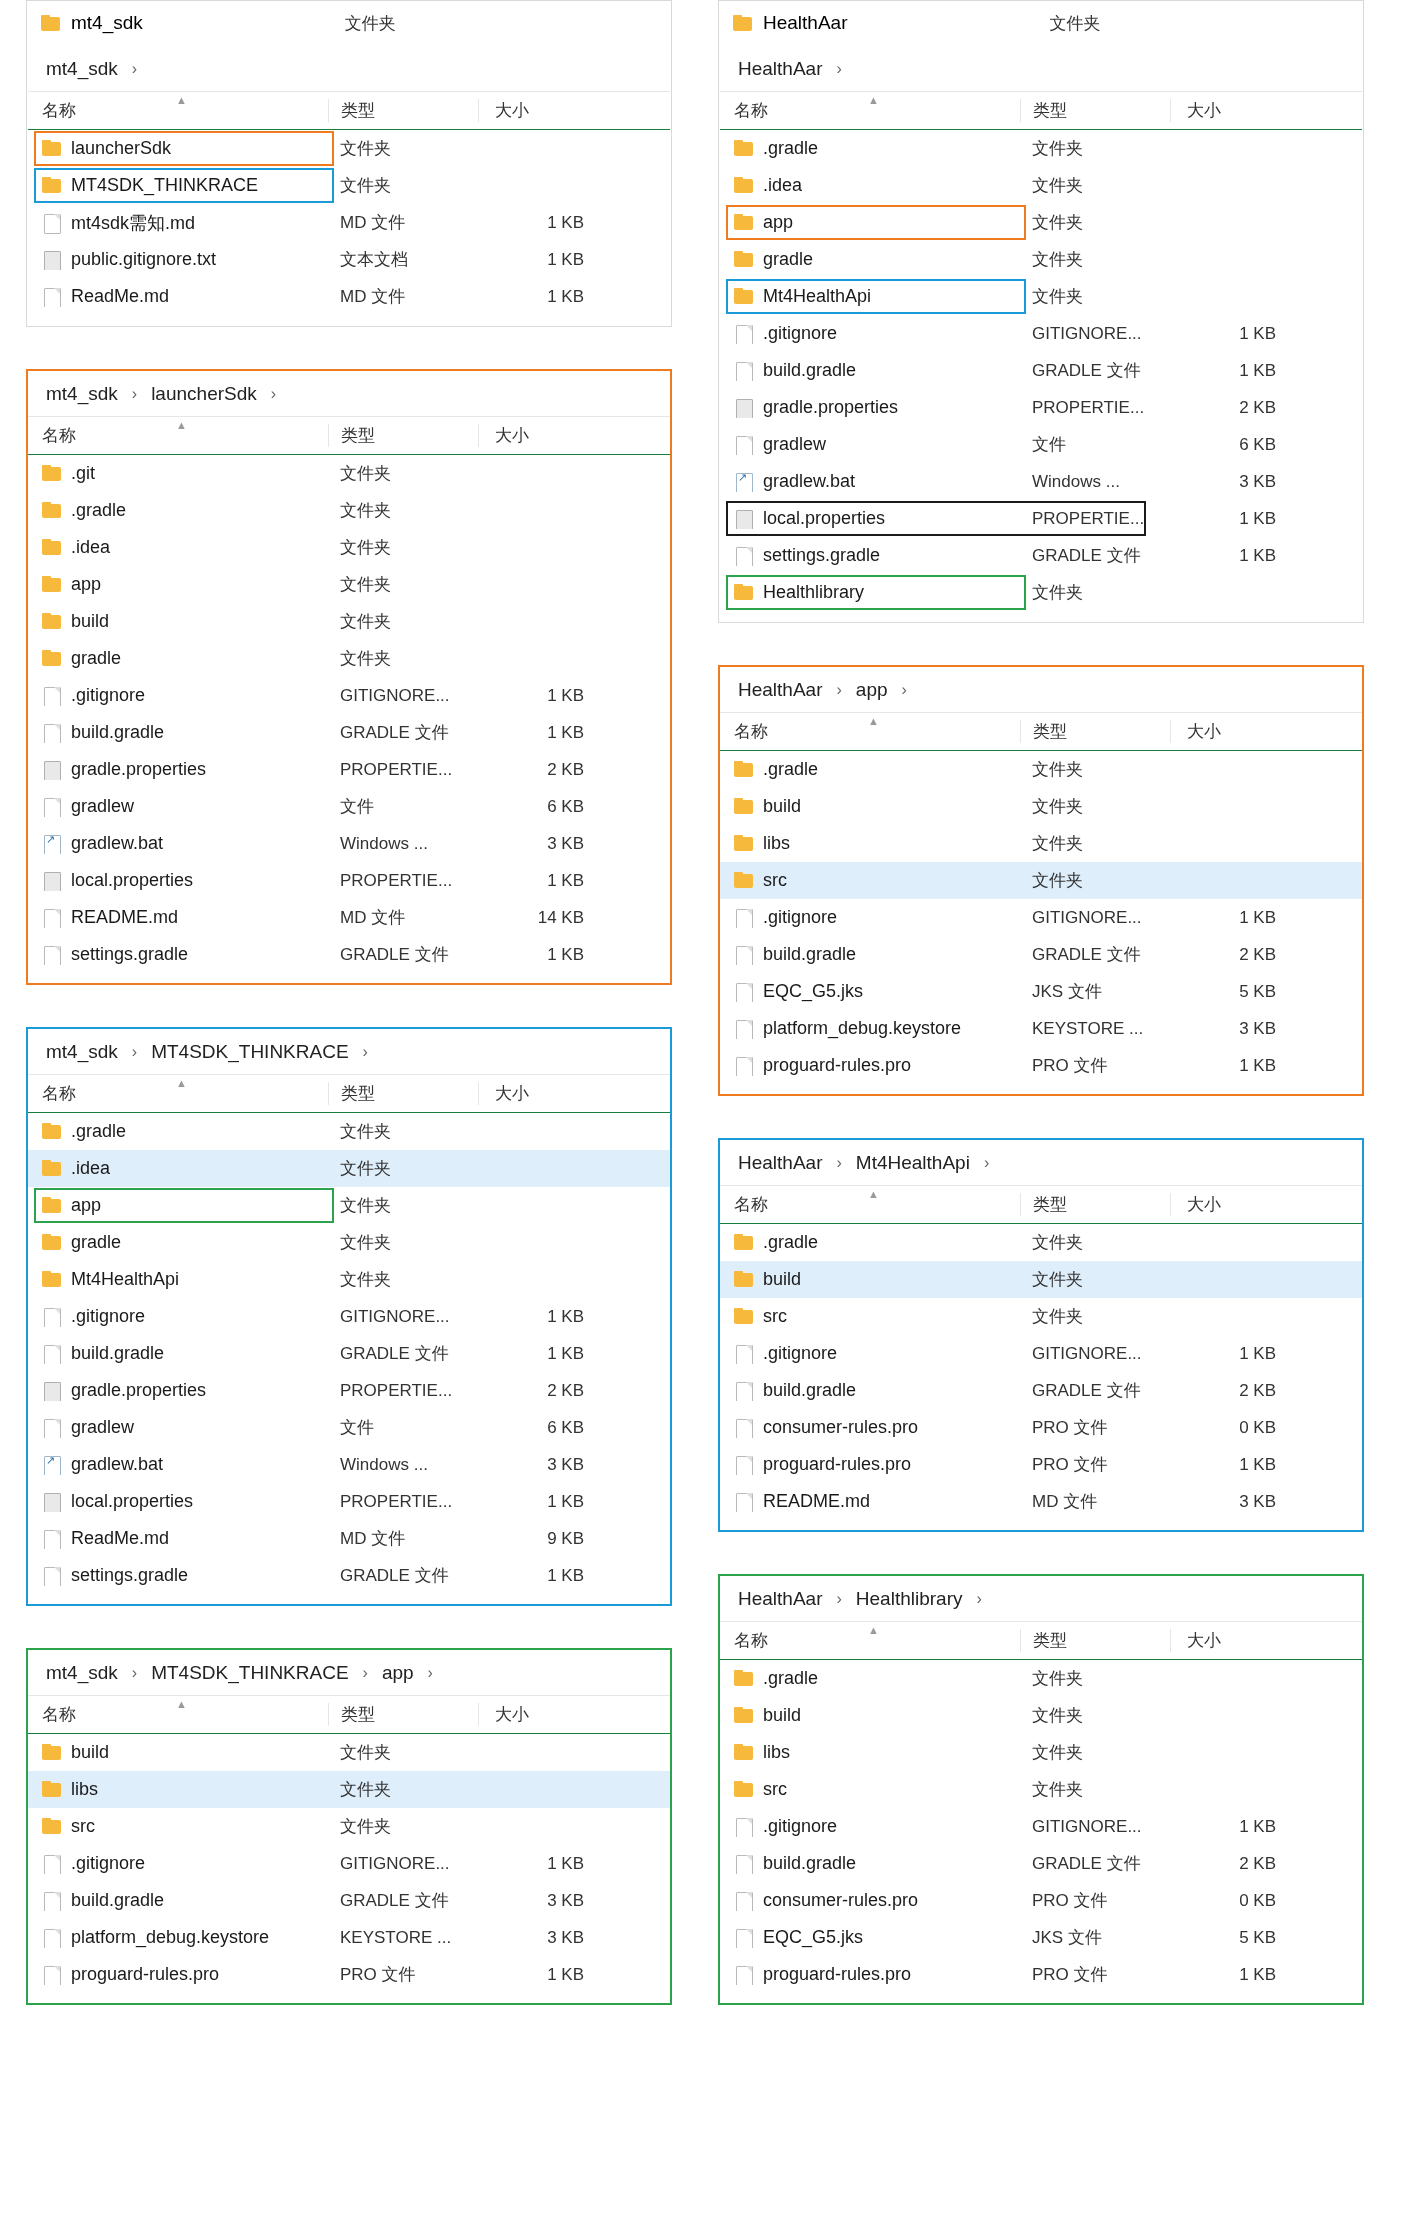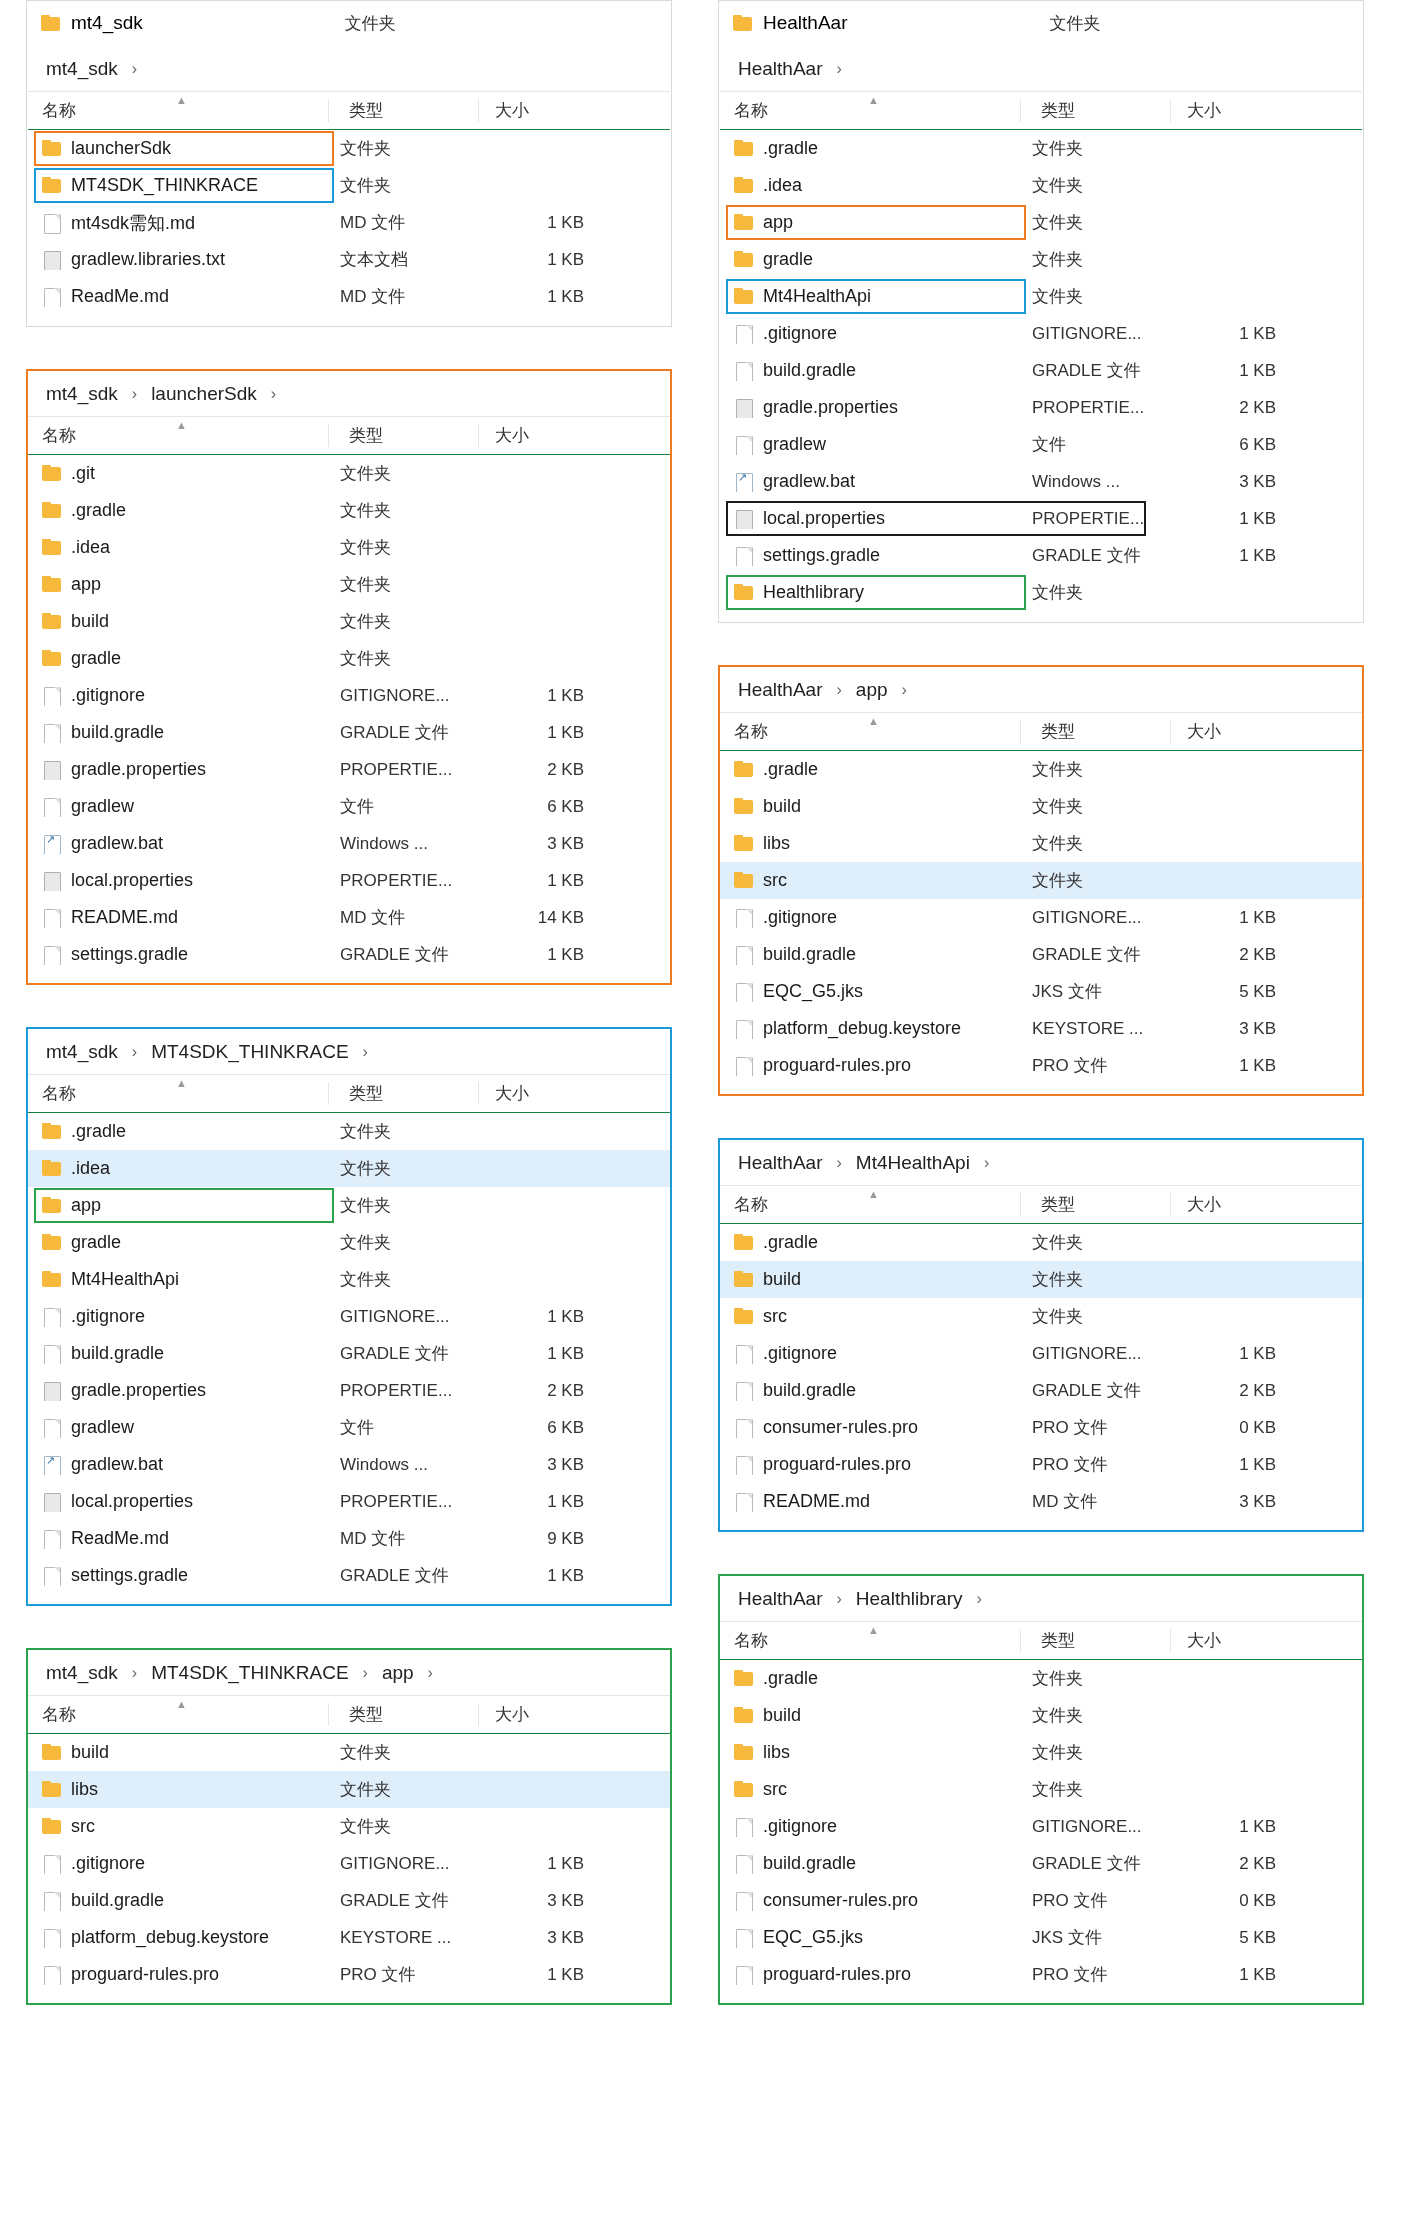--- a/index.html
+++ b/index.html
@@ -62,21 +62,21 @@
   .hdr {
     display: flex;
     align-items: center;
     height: 38px;
     font-size: 17px;
     color: #333;
     border-bottom: 1px solid #15803d;
     position: relative;
   }
   .hdr .h-name { width: 300px; padding-left: 14px; }
-  .hdr .h-type { width: 150px; border-left: 1px solid #e6e6e6; padding-left: 20px; }
+  .hdr .h-type { width: 150px; border-left: 1px solid #e6e6e6; padding-left: 12px; }
   .hdr .h-size { width: 120px; border-left: 1px solid #e6e6e6; padding-left: 16px; text-align: left; }
   .hdr .caret {
     position: absolute;
     left: 148px; top: 2px;
     font-size: 11px; color: #999;
   }
 
   
   .row {
     display: flex;
@@ -247,21 +247,21 @@
                 <span>mt4sdk需知.md</span>
               </div>
               <div class="c-type">MD 文件</div>
               <div class="c-size">1 KB</div>
             </div>
           </div>
           <div class="rowwrap">
             <div class="row">
               <div class="c-name">
                 <span class="ico filegrey"></span>
-                <span>gradlew.libraries.txt</span>
+                <span>public.gitignore.txt</span>
               </div>
               <div class="c-type">文本文档</div>
               <div class="c-size">1 KB</div>
             </div>
           </div>
           <div class="rowwrap">
             <div class="row">
               <div class="c-name">
                 <span class="ico file"></span>
                 <span>ReadMe.md</span>

